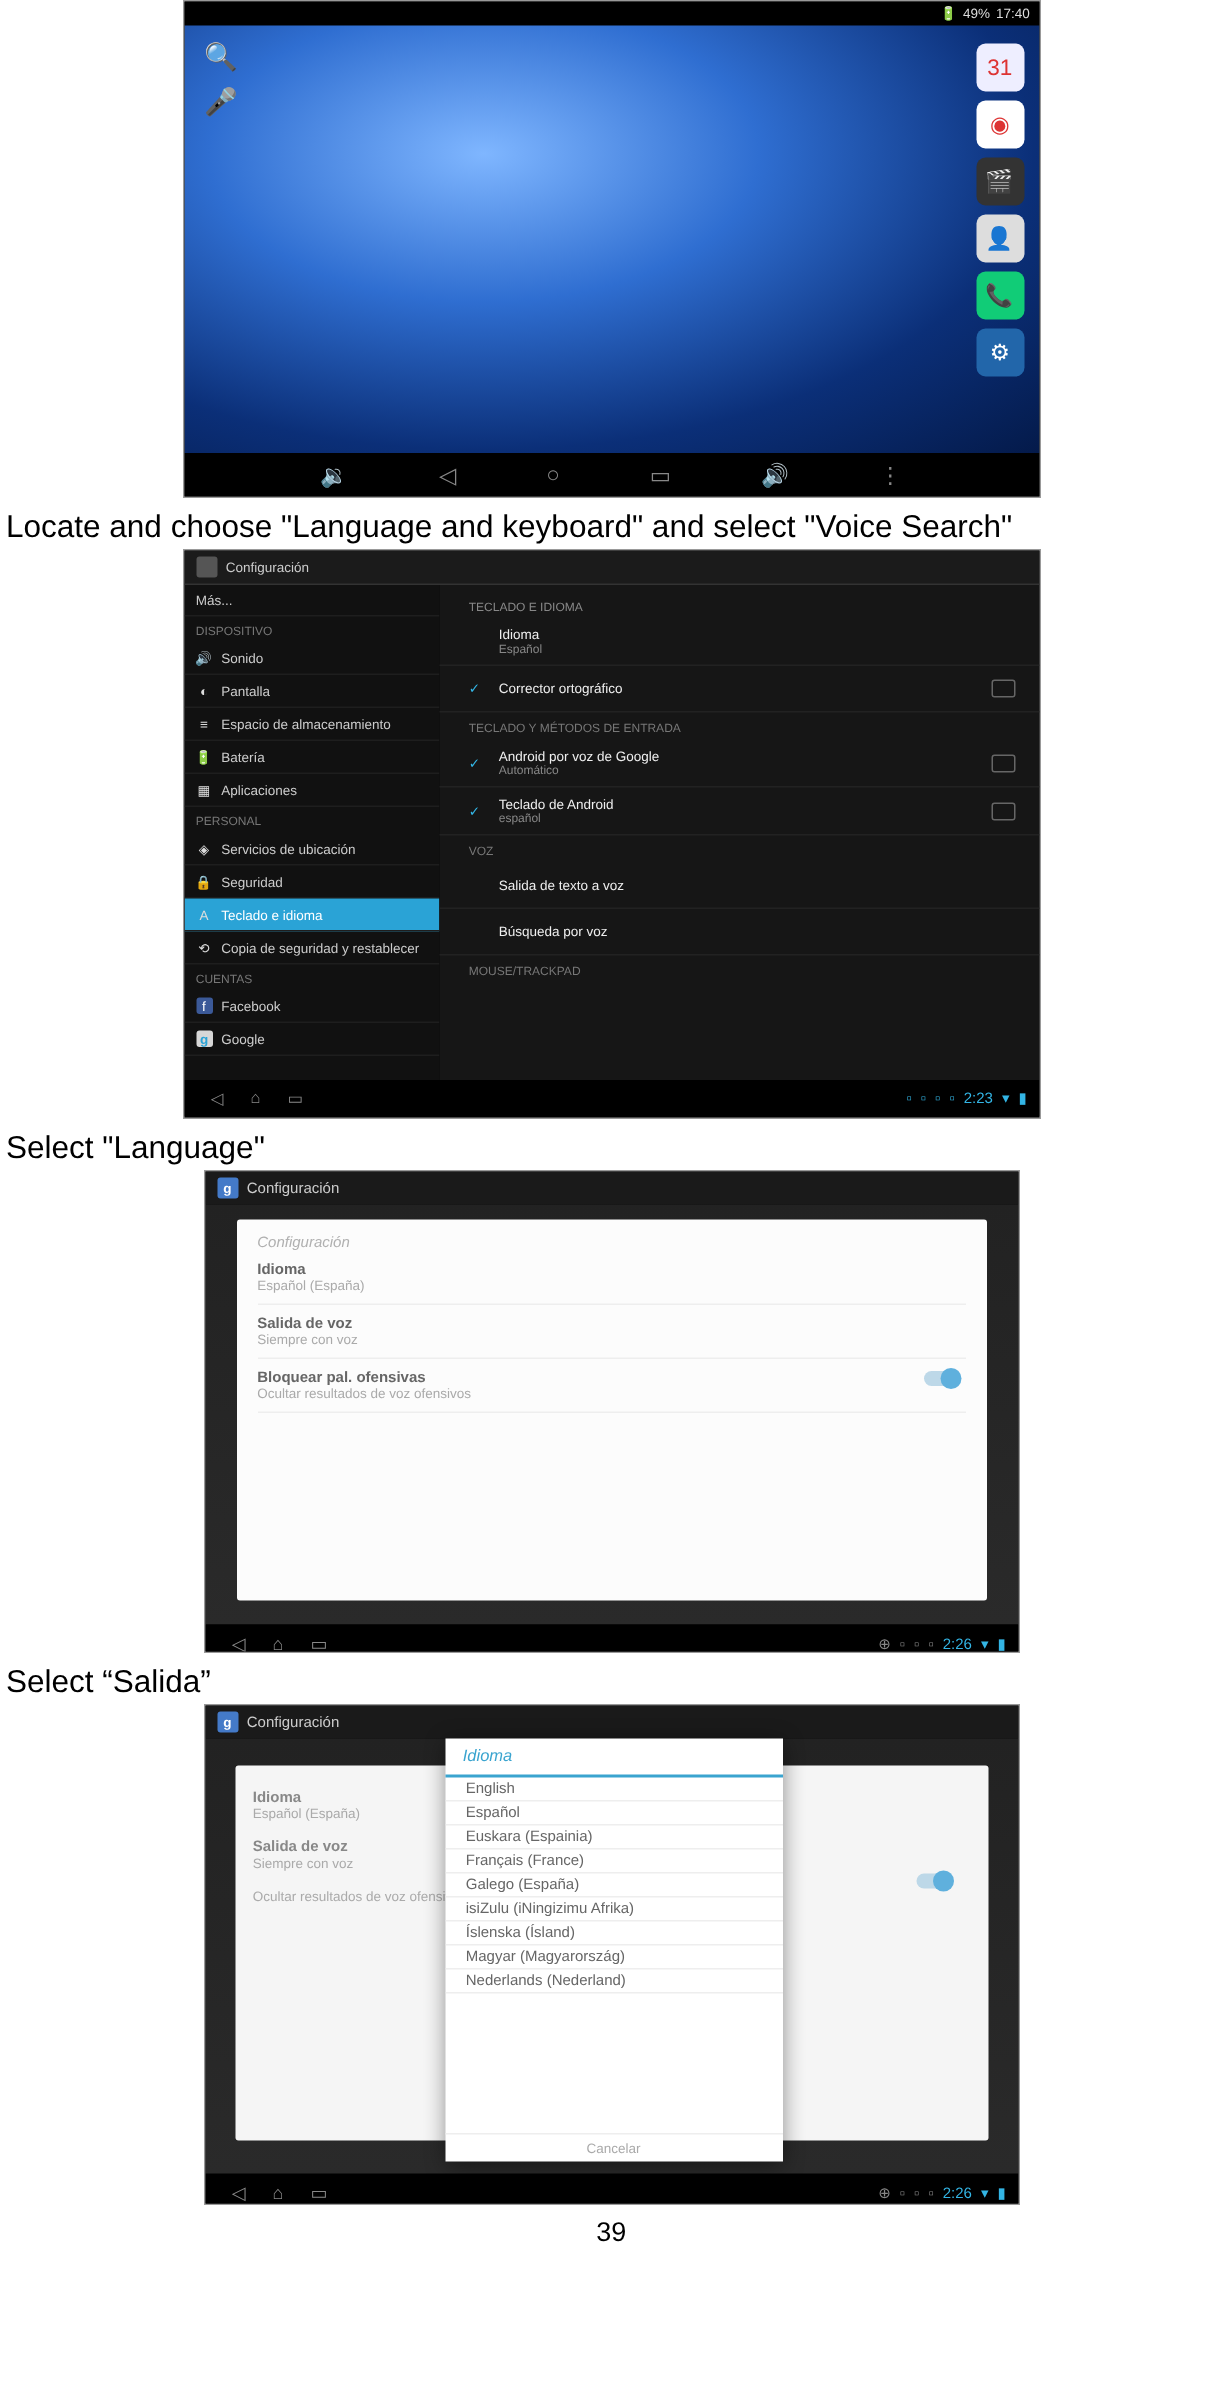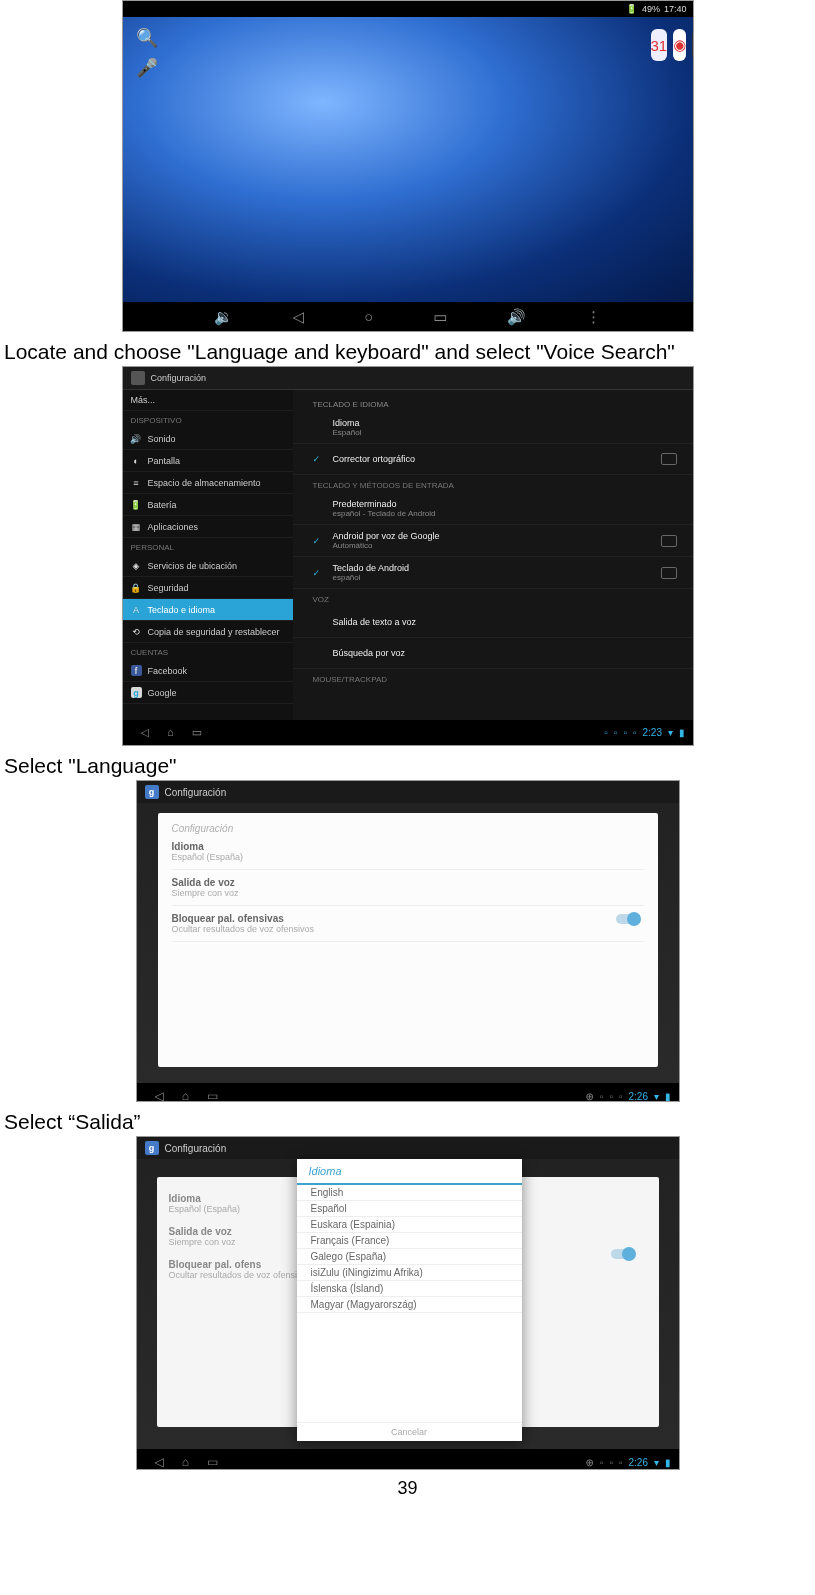--- a/index.html
+++ b/index.html
@@ -8,21 +8,21 @@
   .page-num{text-align:center;font-size:18px;margin-top:8px}
   
   .shot{margin:0 auto;background:#000;position:relative;overflow:hidden}
   
   .s1{width:570px;height:330px;border:1px solid #999}
   .s1 .statusbar{height:16px;background:#000;display:flex;justify-content:flex-end;align-items:center;color:#ddd;font-size:9px;padding-right:6px;gap:4px}
   .s1 .bg{position:relative;height:285px;background:radial-gradient(ellipse at 35% 30%,#7fb6ff 0%,#2f6ed1 35%,#0b2f78 70%,#041a4a 100%)}
   .s1 .search-icon,.s1 .mic-icon{position:absolute;left:14px;color:#fff;font-size:18px}
   .s1 .search-icon{top:10px}
   .s1 .mic-icon{top:40px}
-  .s1 .tray{position:absolute;right:8px;top:12px;width:34px;display:flex;flex-direction:row;gap:6px}
+  .s1 .tray{position:absolute;right:8px;top:12px;width:34px;display:flex;flex-direction:column;gap:6px}
   .s1 .appicon{width:32px;height:32px;border-radius:6px;display:flex;align-items:center;justify-content:center;font-size:15px;color:#fff}
   .s1 .navbar{height:29px;background:#000;display:flex;justify-content:center;align-items:center;gap:60px;color:#888;font-size:15px}
   
   .s2{width:570px;height:378px;border:1px solid #999;font-size:9px;color:#ccc}
   .s2 .topbar{height:22px;background:#1b1b1b;display:flex;align-items:center;padding-left:8px;gap:6px;border-bottom:1px solid #333}
   .s2 .topbar .gear{width:14px;height:14px;background:#555;border-radius:2px}
   .s2 .body{display:flex;height:330px}
   .s2 .side{width:170px;background:#111;overflow:hidden}
   .s2 .side .hdr{color:#777;font-size:8px;padding:5px 8px 3px;text-transform:uppercase}
   .s2 .side .row{display:flex;align-items:center;gap:6px;padding:5px 8px;border-bottom:1px solid #1e1e1e}
@@ -191,27 +191,20 @@
               <span class="chk">✓</span>
               <span class="txt">
                 <div class="t">Corrector ortográfico</div>
               </span>
               <span class="set"></span>
             </div>
           </div>
         <div class="phdr">TECLADO Y MÉTODOS DE ENTRADA</div>
         <div id="s2-r1">
             <div class="prow">
-              <span class="chk"></span>
-              <span class="txt">
-                <div class="t">Predeterminado</div>
-                <div class="s">español - Teclado de Android</div>
-              </span>
-            </div>
-            <div class="prow">
               <span class="chk">✓</span>
               <span class="txt">
                 <div class="t">Android por voz de Google</div>
                 <div class="s">Automático</div>
               </span>
               <span class="set"></span>
             </div>
             <div class="prow">
               <span class="chk">✓</span>
               <span class="txt">
@@ -314,37 +307,37 @@
         <div id="s4-under">
             <div class="ur">
               <div class="t">Idioma</div>
               <div>Español (España)</div>
             </div>
             <div class="ur">
               <div class="t">Salida de voz</div>
               <div>Siempre con voz</div>
             </div>
             <div class="ur">
-              <div class="t">Bloquear pal. ofens</div>
               <div>Ocultar resultados de voz ofensivos</div>
               <span class="sw"></span>
             </div>
           </div>
       </div>
       <div class="dialog">
         <div class="dh">Idioma</div>
         <div class="dl" id="s4-list">
             <div class="dr">English</div>
             <div class="dr">Español</div>
             <div class="dr">Euskara (Espainia)</div>
             <div class="dr">Français (France)</div>
             <div class="dr">Galego (España)</div>
             <div class="dr">isiZulu (iNingizimu Afrika)</div>
             <div class="dr">Íslenska (Ísland)</div>
             <div class="dr">Magyar (Magyarország)</div>
+            <div class="dr">Nederlands (Nederland)</div>
           </div>
         <div class="df">Cancelar</div>
       </div>
     </div>
     <div class="bottom">
       <div class="navs">
         <span>◁</span>
         <span>⌂</span>
         <span>▭</span>
       </div>

